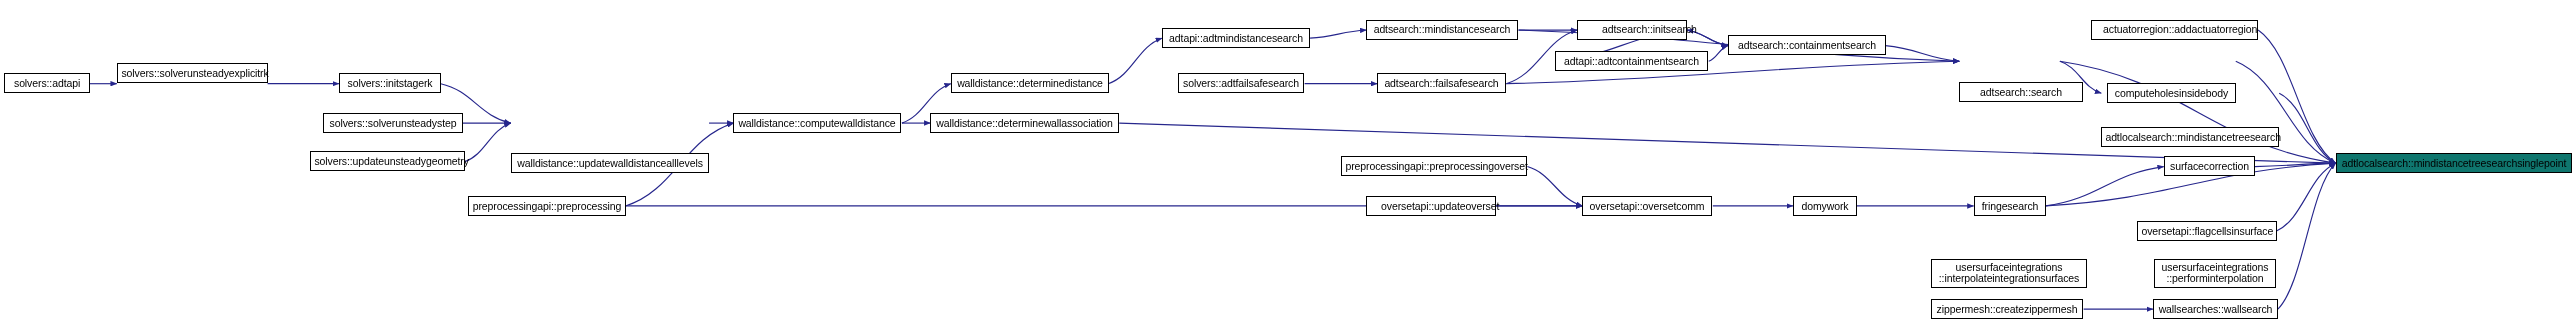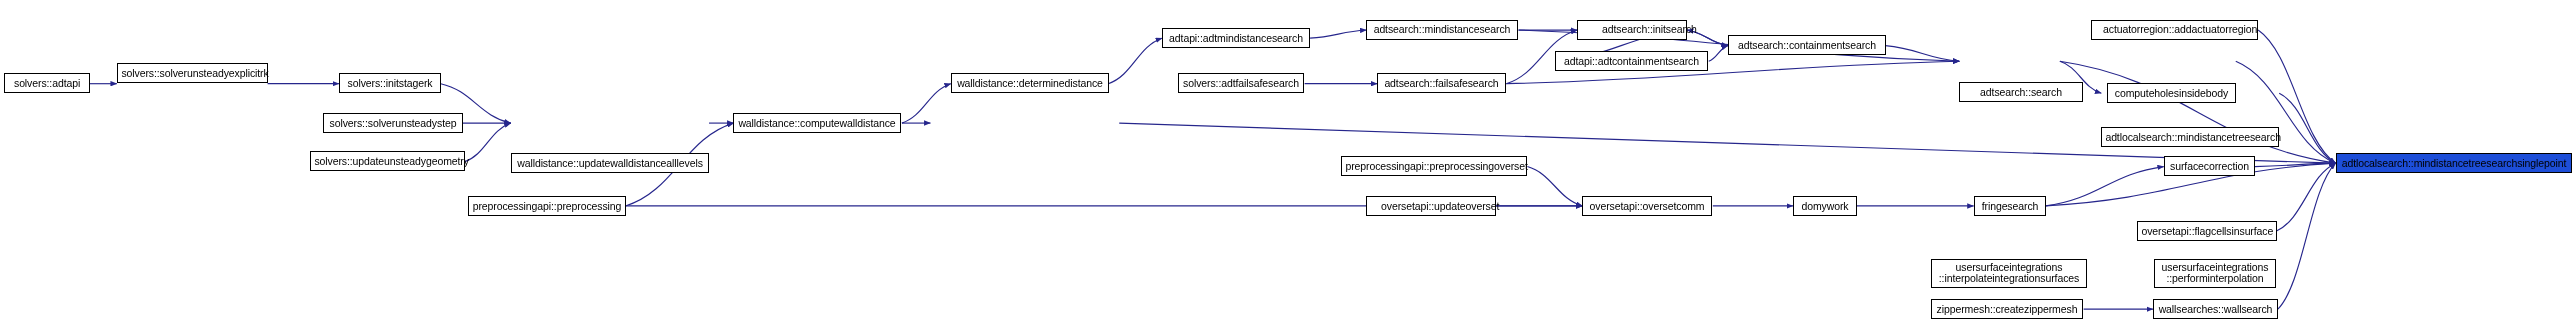--- a/index.html
+++ b/index.html
@@ -40,21 +40,21 @@
     line-height: 1.08;
     display: flex;
     align-items: center;
     justify-content: center;
     text-align: center;
     white-space: pre;
     letter-spacing: -0.1px;
     padding: 0 3.4px;
   }
   .gnode.highlight {
-    background: #1d4ed8;
+    background: #0f766e;
   }
   .gnode .nlabel {
     display: block;
     width: 100%;
   }
 </style>
 </head>
 <body>
 
 <div id="graph-root">
@@ -107,20 +107,21 @@
   </svg>
   <div id="node-layer">
       <div class="gnode" style="left: 4.1px; top: 73px; width: 86px; height: 20.4px;"><span class="nlabel">solvers::adtapi</span></div>
       <div class="gnode" style="left: 117px; top: 63px; width: 151px; height: 20.4px;"><span class="nlabel">solvers::solverunsteadyexplicitrk</span></div>
       <div class="gnode" style="left: 339px; top: 73px; width: 102px; height: 20.4px;"><span class="nlabel">solvers::initstagerk</span></div>
       <div class="gnode" style="left: 323px; top: 113px; width: 140px; height: 20.4px;"><span class="nlabel">solvers::solverunsteadystep</span></div>
       <div class="gnode" style="left: 310px; top: 151px; width: 155px; height: 20.4px;"><span class="nlabel">solvers::updateunsteadygeometry</span></div>
       <div class="gnode" style="left: 511px; top: 113px; width: 198px; height: 20.4px; margin-top: 40px;"><span class="nlabel">walldistance::updatewalldistancealllevels</span></div>
       <div class="gnode" style="left: 733px; top: 113px; width: 168px; height: 20.4px;"><span class="nlabel">walldistance::computewalldistance</span></div>
       <div class="gnode" style="left: 951px; top: 73px; width: 158px; height: 20.4px;"><span class="nlabel">walldistance::determinedistance</span></div>
+      <div class="gnode" style="left: 930px; top: 113px; width: 189px; height: 20.4px;"><span class="nlabel">walldistance::determinewallassociation</span></div>
       <div class="gnode" style="left: 468px; top: 196px; width: 158px; height: 20.4px;"><span class="nlabel">preprocessingapi::preprocessing</span></div>
       <div class="gnode" style="left: 1162px; top: 28px; width: 148px; height: 20.4px;"><span class="nlabel">adtapi::adtmindistancesearch</span></div>
       <div class="gnode" style="left: 1178px; top: 73px; width: 126px; height: 20.4px;"><span class="nlabel">solvers::adtfailsafesearch</span></div>
       <div class="gnode" style="left: 1366px; top: 19.7px; width: 152px; height: 20.4px;"><span class="nlabel">adtsearch::mindistancesearch</span></div>
       <div class="gnode" style="left: 1377px; top: 73px; width: 129px; height: 20.4px;"><span class="nlabel">adtsearch::failsafesearch</span></div>
       <div class="gnode" style="left: 1577px; top: 19.7px; width: 110px; height: 20.4px; padding-left: 24px;"><span class="nlabel">adtsearch::initsearch</span></div>
       <div class="gnode" style="left: 1555px; top: 51px; width: 153px; height: 20.4px;"><span class="nlabel">adtapi::adtcontainmentsearch</span></div>
       <div class="gnode" style="left: 1728px; top: 35px; width: 158px; height: 20.4px;"><span class="nlabel">adtsearch::containmentsearch</span></div>
       <div class="gnode" style="left: 1959px; top: 51px; width: 124px; height: 20.4px; margin-top: 31px;"><span class="nlabel">adtsearch::search</span></div>
       <div class="gnode" style="left: 2091px; top: 19.7px; width: 167px; height: 20.4px; padding-left: 11px;"><span class="nlabel">actuatorregion::addactuatorregion</span></div>

